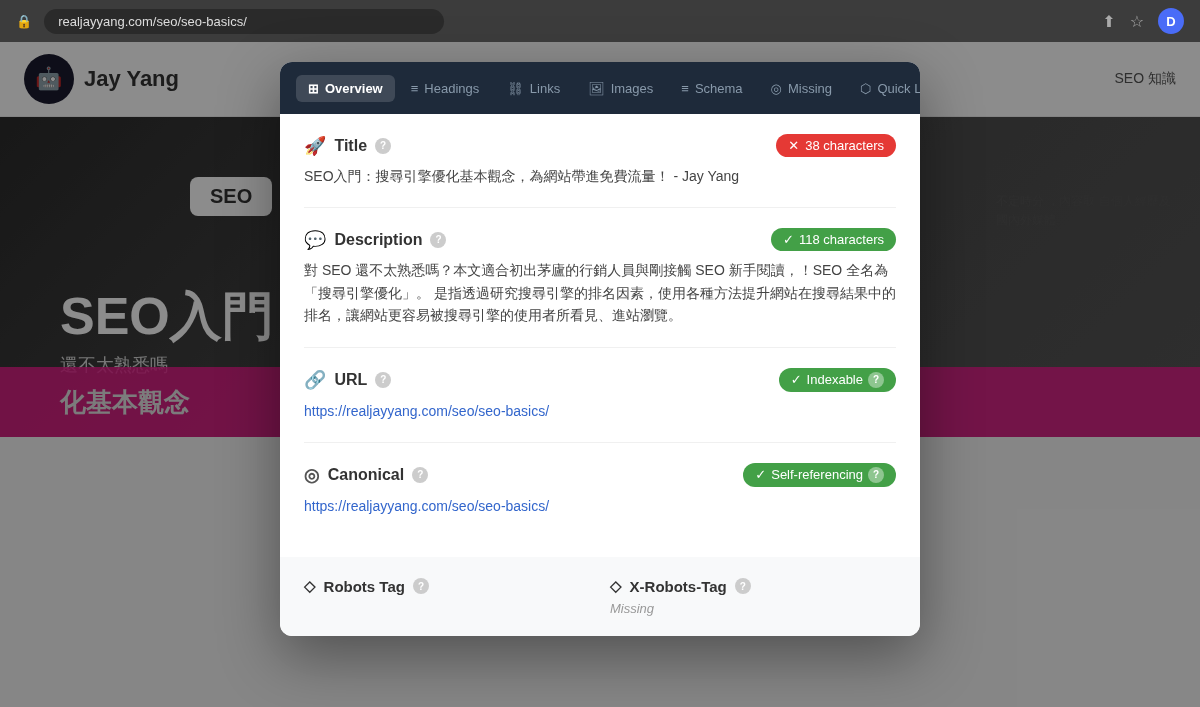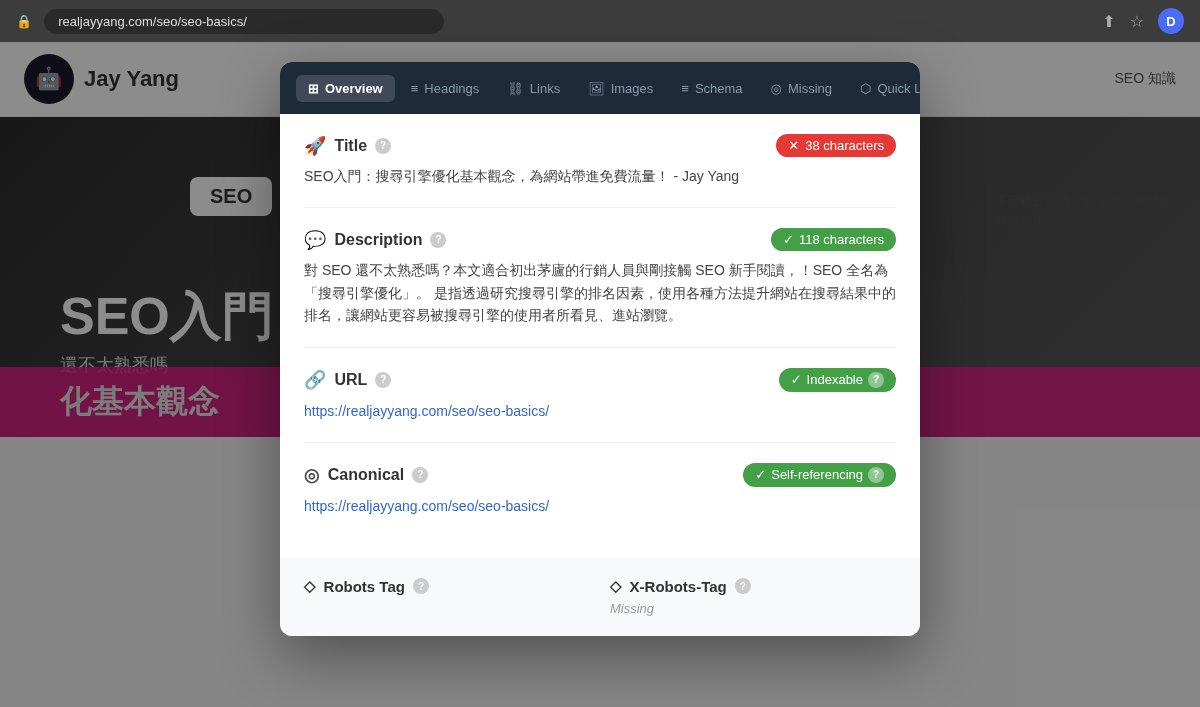--- a/index.html
+++ b/index.html
@@ -149,21 +149,21 @@
       right: 0;
       height: 70px;
       background: #e91e8c;
       opacity: 0.85;
       display: flex;
       align-items: center;
       padding-left: 60px;
     }
     .hero-pink-text {
       color: white;
-      font-size: 32px;
+      font-size: 26px;
       font-weight: bold;
     }
 
     
     .right-sidebar-text {
       position: absolute;
       right: 24px;
       top: 150px;
       width: 180px;
       font-size: 12px;

